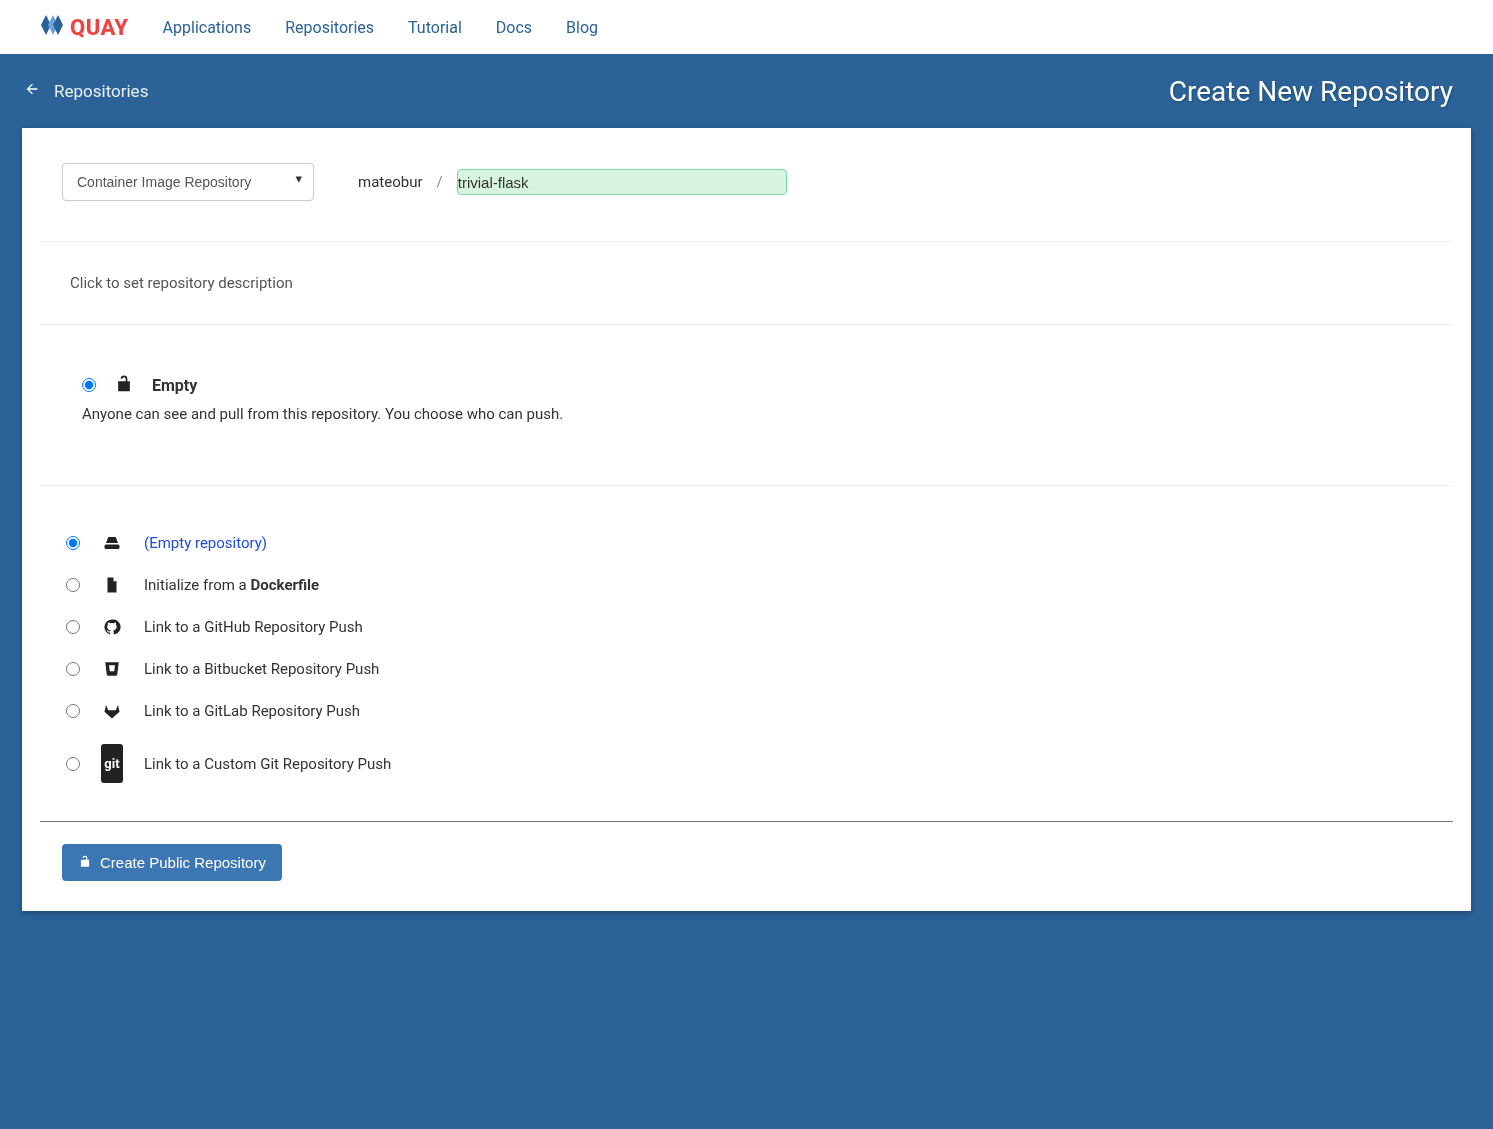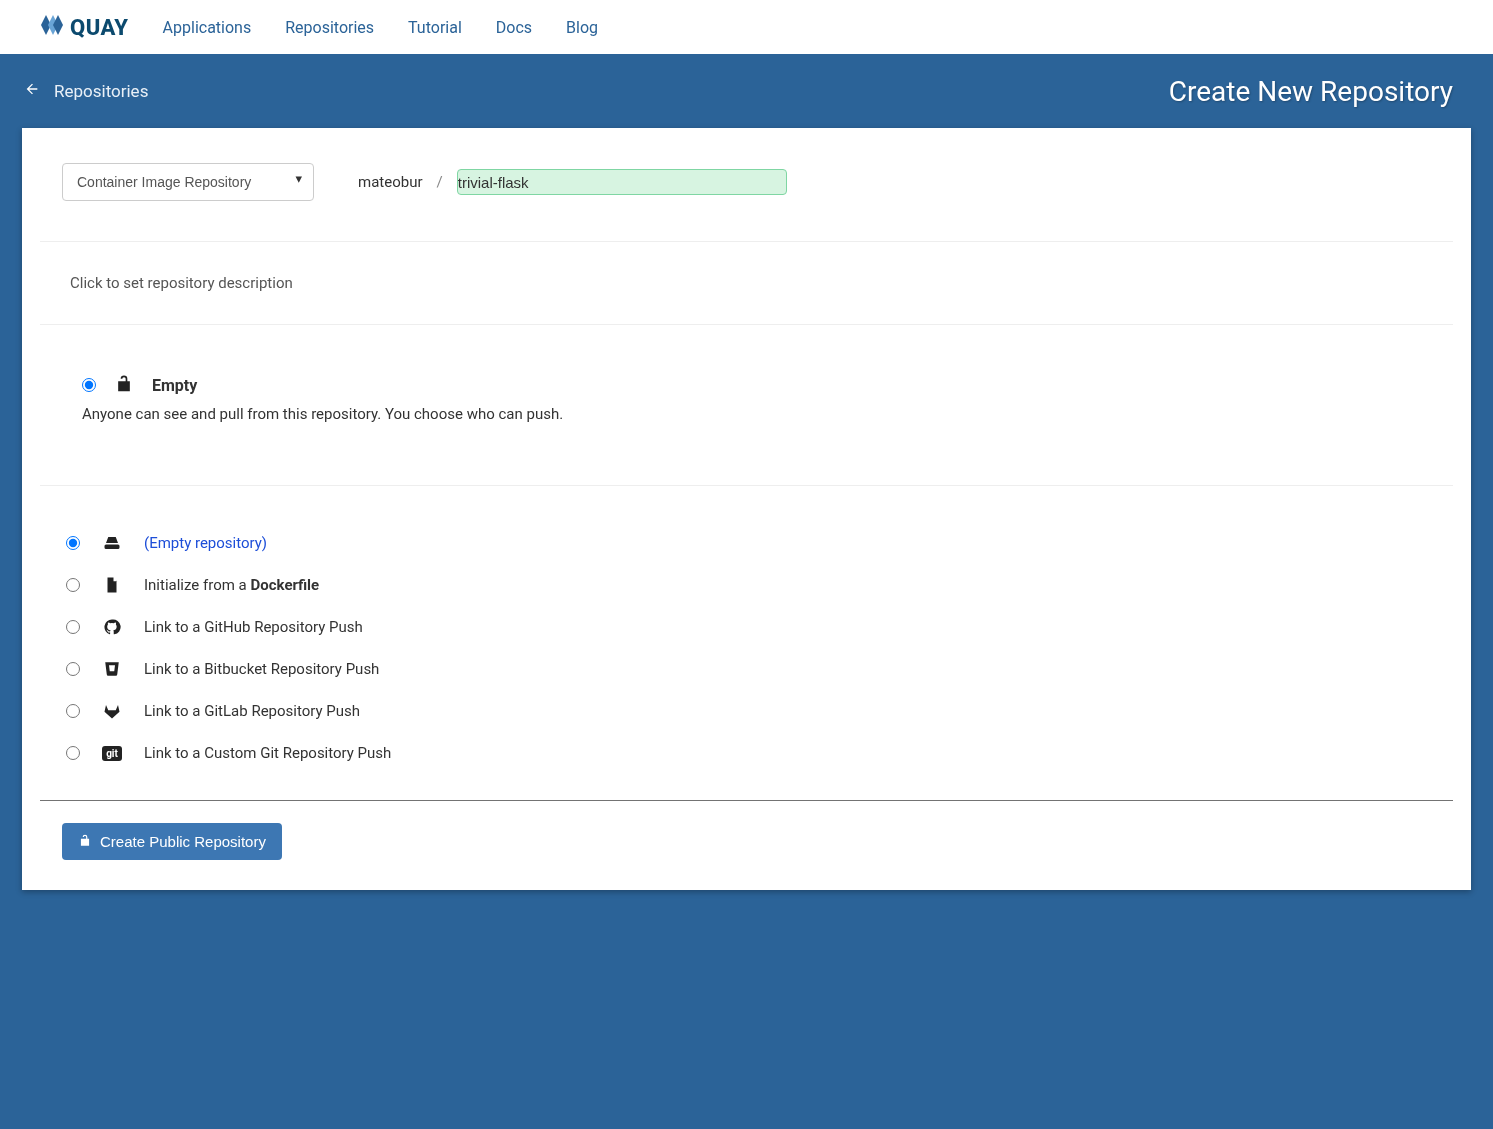--- a/index.html
+++ b/index.html
@@ -16,21 +16,21 @@
   align-items: center;
   padding: 0 40px;
   gap: 34px;
 }
 .logo {
   display: flex;
   align-items: center;
   gap: 6px;
   font-weight: 800;
   font-size: 22px;
-  color: #0c4a6e;
+  color: #ef4444;
   letter-spacing: 0.5px;
 }
 .logo svg { width: 24px; height: 24px; }
 .topnav a {
   color: #2b6398;
   text-decoration: none;
   font-size: 16px;
 }
 .subheader {
   background: #2b6398;
@@ -151,23 +151,23 @@
   display: flex;
   justify-content: center;
 }
 .init-icon svg { width: 18px; height: 18px; }
 .init-label { font-size: 15px; color: #333; }
 .init-label.muted { color: #1d4ed8; }
 .init-label b { font-weight: 700; }
 .git-badge {
   background: #222;
   color: #fff;
-  font-size: 10px;
+  font-size: 13px;
   font-weight: 700;
-  padding: 2px 3px;
+  padding: 12px 3px;
   border-radius: 3px;
   display: inline-block;
   width: 22px;
   text-align: center;
 }
 .footer {
   border-top: 1px solid #737373;
   margin-top: 24px;
   padding: 22px 22px 0 22px;
 }

